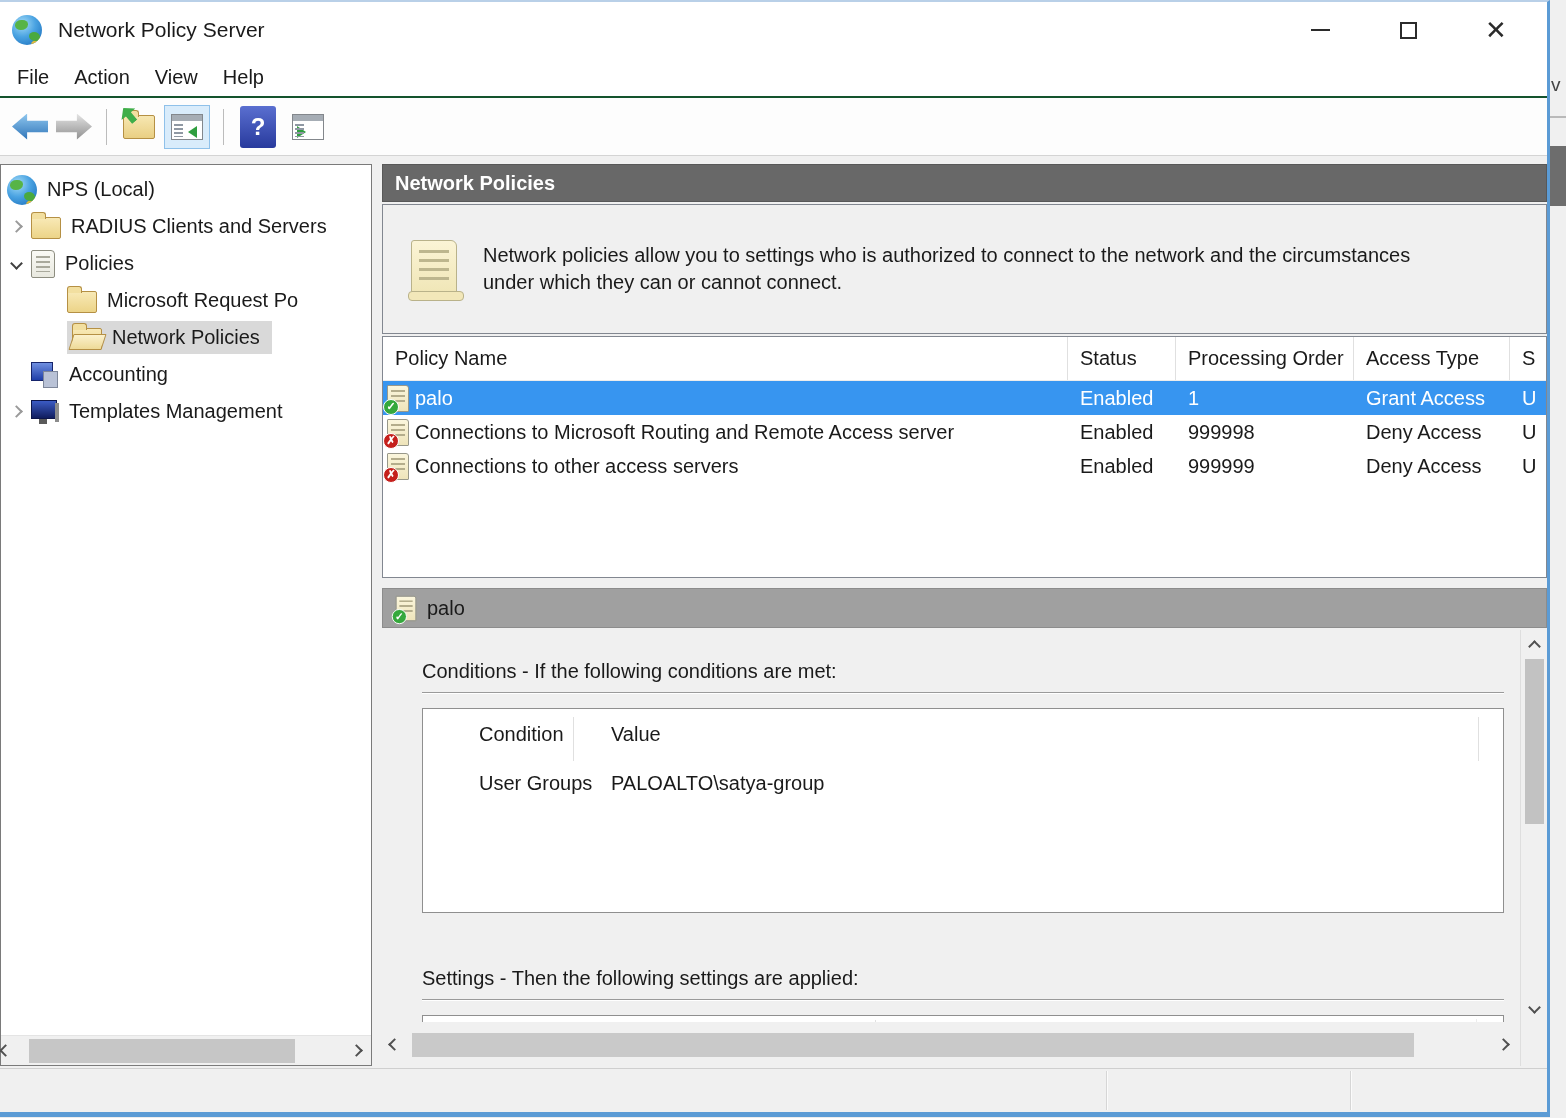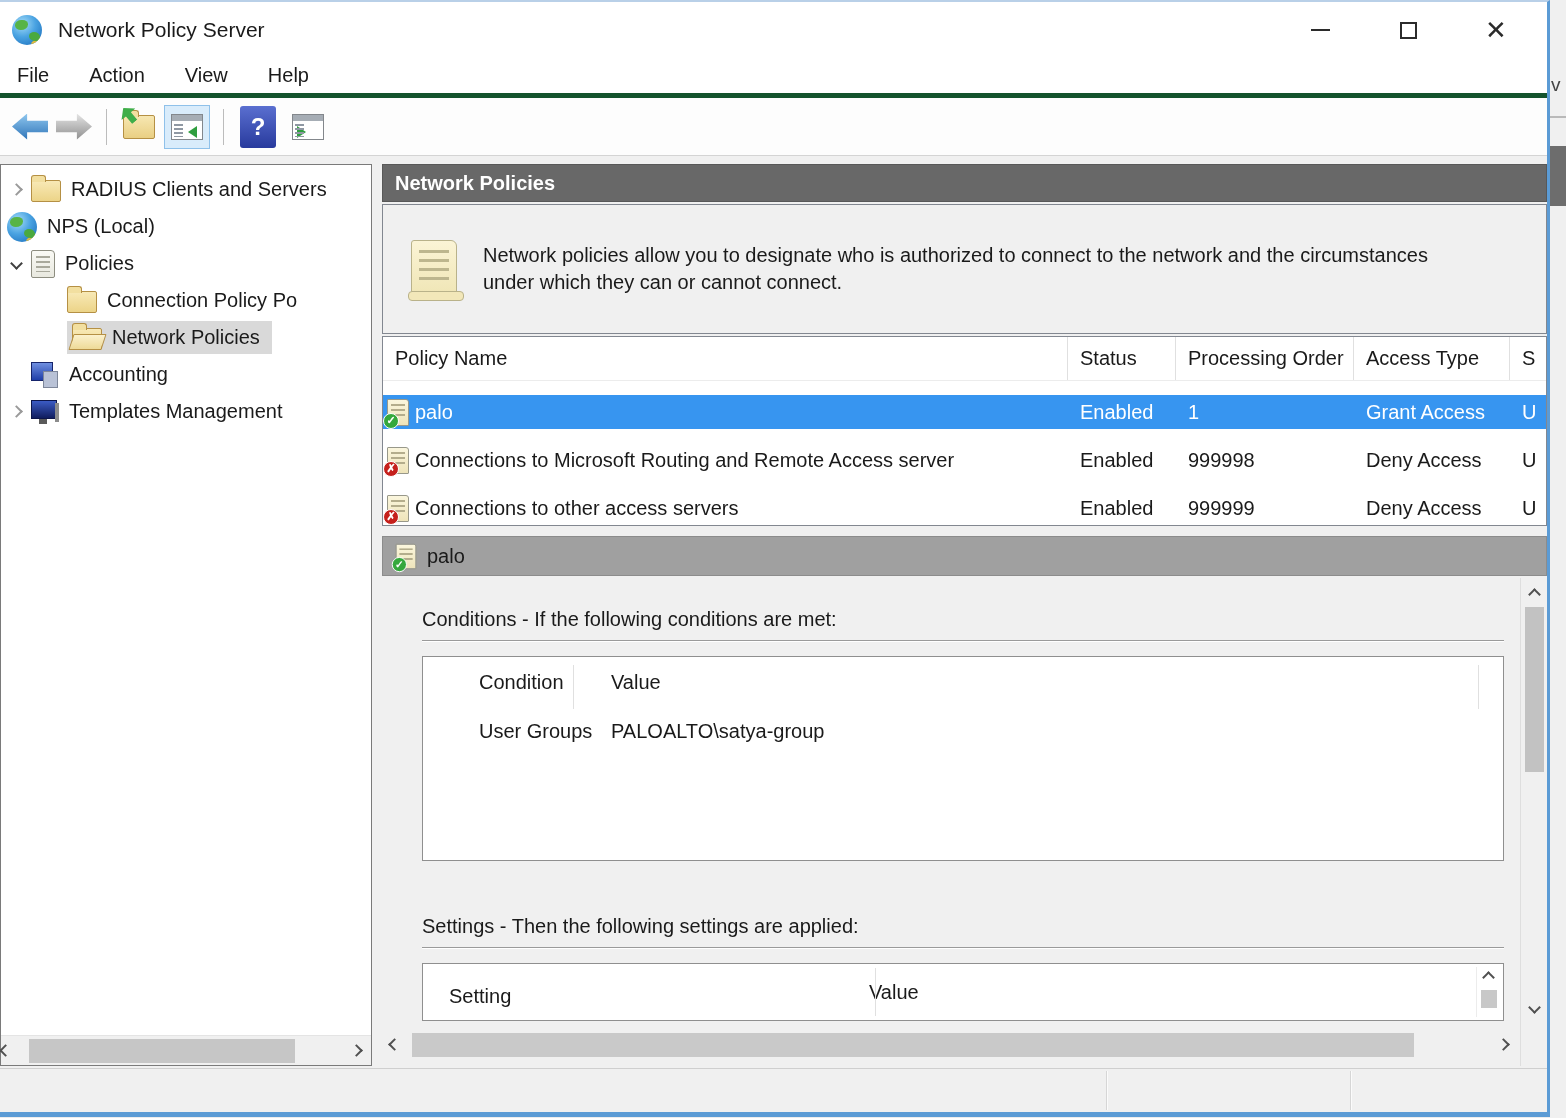--- a/index.html
+++ b/index.html
@@ -21,21 +21,21 @@
   
   .titlebar { height:56px; display:flex; align-items:center; padding-left:12px; background:#fff; flex:none; }
   .titlebar .title { font-size:21px; margin-left:16px; }
   .win-controls { margin-left:auto; margin-right:38px; display:flex; align-items:center; gap:62px; }
   .ctl { width:26px; height:26px; display:flex; align-items:center; justify-content:center; }
   .ctl-min i { display:block; width:19px; height:2px; background:#2b2b2b; }
   .ctl-max i { display:block; width:17px; height:17px; border:2px solid #2b2b2b; }
   .ctl-close { font-size:26px; color:#2b2b2b; line-height:1; }
 
   
-  .menubar { height:40px; display:flex; align-items:center; gap:36px; padding-left:15px; font-size:20px; background:#fff; border-bottom:5px solid #14532d; flex:none; }
+  .menubar { height:40px; display:flex; align-items:center; gap:21px; padding-left:15px; font-size:20px; background:#fff; border-bottom:2px solid #14532d; flex:none; }
   .menu-item { padding:2px 2px; }
 
   
   .toolbar { height:58px; display:flex; align-items:center; padding-left:8px; background:#fdfdfd; border-bottom:1px solid #d4d4d4; flex:none; }
   .tsep { width:1px; height:36px; background:#bcbcbc; margin:0 10px; }
   .nav-arrow { width:36px; height:26px; margin:0 4px; }
   .nav-back  { clip-path:polygon(0 50%,42% 0,42% 28%,100% 28%,100% 72%,42% 72%,42% 100%); background:linear-gradient(#8ec6ee,#2f74b8); }
   .nav-fwd   { clip-path:polygon(100% 50%,58% 0,58% 28%,0 28%,0 72%,58% 72%,58% 100%); background:linear-gradient(#e3e3e3,#8f8f8f); }
   .tb-folder { position:relative; width:32px; height:24px; margin:0 6px; background:linear-gradient(#f7e7b2,#e9cf83); border:1px solid #b59044; border-radius:2px; }
   .tb-folder::before { content:""; position:absolute; top:-6px; left:-1px; width:14px; height:6px; background:#f2dfa0; border:1px solid #b59044; border-bottom:none; border-radius:3px 3px 0 0; }
@@ -97,21 +97,21 @@
 
   
   .right-pane { flex:1; display:flex; flex-direction:column; margin:0 0 2px 10px; min-width:0; background:#f0f0f0; }
   .np-header { height:38px; flex:none; background:#686868; border:1px solid #585858; color:#fff; font-weight:bold; font-size:20px; display:flex; align-items:center; padding-left:12px; }
   .desc-box { height:130px; flex:none; margin-top:2px; background:#f0f0f0; border:1px solid #828790; display:flex; align-items:center; padding-left:28px; }
   .bigscroll { position:relative; width:46px; height:58px; flex:none; background:linear-gradient(#fbf4d6,#efe5b4); border:1px solid #b9b28a; border-radius:3px 6px 3px 3px; }
   .bigscroll::before { content:""; position:absolute; left:7px; right:7px; top:9px; height:34px; background:repeating-linear-gradient(#bdb68e 0 3px, transparent 3px 9px); }
   .bigscroll::after { content:""; position:absolute; left:-4px; bottom:-4px; width:54px; height:8px; background:#f2e7b9; border:1px solid #b9b28a; border-radius:4px; }
   .desc-text { margin-left:26px; font-size:20px; line-height:1.35; max-width:980px; }
 
-  .policy-list { height:190px; flex:none; margin-top:2px; background:#fff; border:1px solid #828790; display:flex; flex-direction:column; overflow:hidden;justify-content:space-between; }
+  .policy-list { height:242px; flex:none; margin-top:2px; background:#fff; border:1px solid #828790; display:flex; flex-direction:column; overflow:hidden; }
   .pl-header { height:44px; flex:none; display:flex; align-items:center; font-size:20px; border-bottom:1px solid #ececec; }
   .hc { border-right:1px solid #e0e0e0; height:100%; display:flex; align-items:center; }
   .c-name { flex:1; padding-left:12px; min-width:0; }
   .c-status { width:108px; flex:none; padding-left:12px; }
   .c-order { width:178px; flex:none; padding-left:12px; }
   .c-access { width:156px; flex:none; padding-left:12px; }
   .c-s { width:36px; flex:none; padding-left:12px; border-right:none; }
   .pl-row { height:34px; flex:none; display:flex; align-items:center; font-size:20px; }
   .pl-row.sel { background:#3795f0; color:#fff; }
   .name-cell { display:flex; align-items:center; gap:6px; padding-left:4px; }
@@ -216,47 +216,47 @@
             <span class="tri-right"></span>
           </span>
       </span>
     </div>
 
     <div class="main">
 
       <div class="tree-pane">
         <div class="tree-items">
 
+          <div class="tree-row" style="padding-left:6px;">
+            <span class="globe">
+                <span class="key"></span>
+              </span>
+            <span class="lbl">NPS (Local)</span>
+          </div>
+
           <div class="tree-row">
             <span class="chev-slot">
                 <span class="chev right"></span>
               </span>
             <span class="folder"></span>
             <span class="lbl">RADIUS Clients and Servers</span>
           </div>
 
-          <div class="tree-row" style="padding-left:6px;">
-            <span class="globe">
-                <span class="key"></span>
-              </span>
-            <span class="lbl">NPS (Local)</span>
-          </div>
-
           <div class="tree-row">
             <span class="chev-slot">
                 <span class="chev down dark"></span>
               </span>
             <span class="scrollicon"></span>
             <span class="lbl">Policies</span>
           </div>
 
           <div class="tree-row">
             <span class="sp66"></span>
             <span class="folder"></span>
-            <span class="lbl">Connection Policy Po</span>
+            <span class="lbl">Microsoft Request Po</span>
           </div>
 
           <div class="tree-row" style="padding-left:66px;">
             <span class="sel-wrap">
               <span class="folder open"></span>
               <span class="lbl">Network Policies</span>
             </span>
           </div>
 
           <div class="tree-row">
@@ -284,21 +284,21 @@
       </div>
 
       <div class="right-pane">
 
         <div class="np-header">
           <span>Network Policies</span>
         </div>
 
         <div class="desc-box">
           <span class="bigscroll"></span>
-          <div class="desc-text">Network policies allow you to designate who is authorized to connect to the network and the circumstances under which they can or cannot connect.</div>
+          <div class="desc-text">Network policies allow you to settings who is authorized to connect to the network and the circumstances under which they can or cannot connect.</div>
         </div>
 
         <div class="policy-list">
           <div class="pl-header">
             <span class="hc c-name">Policy Name</span>
             <span class="hc c-status">Status</span>
             <span class="hc c-order">Processing Order</span>
             <span class="hc c-access">Access Type</span>
             <span class="hc c-s">S</span>
           </div>

